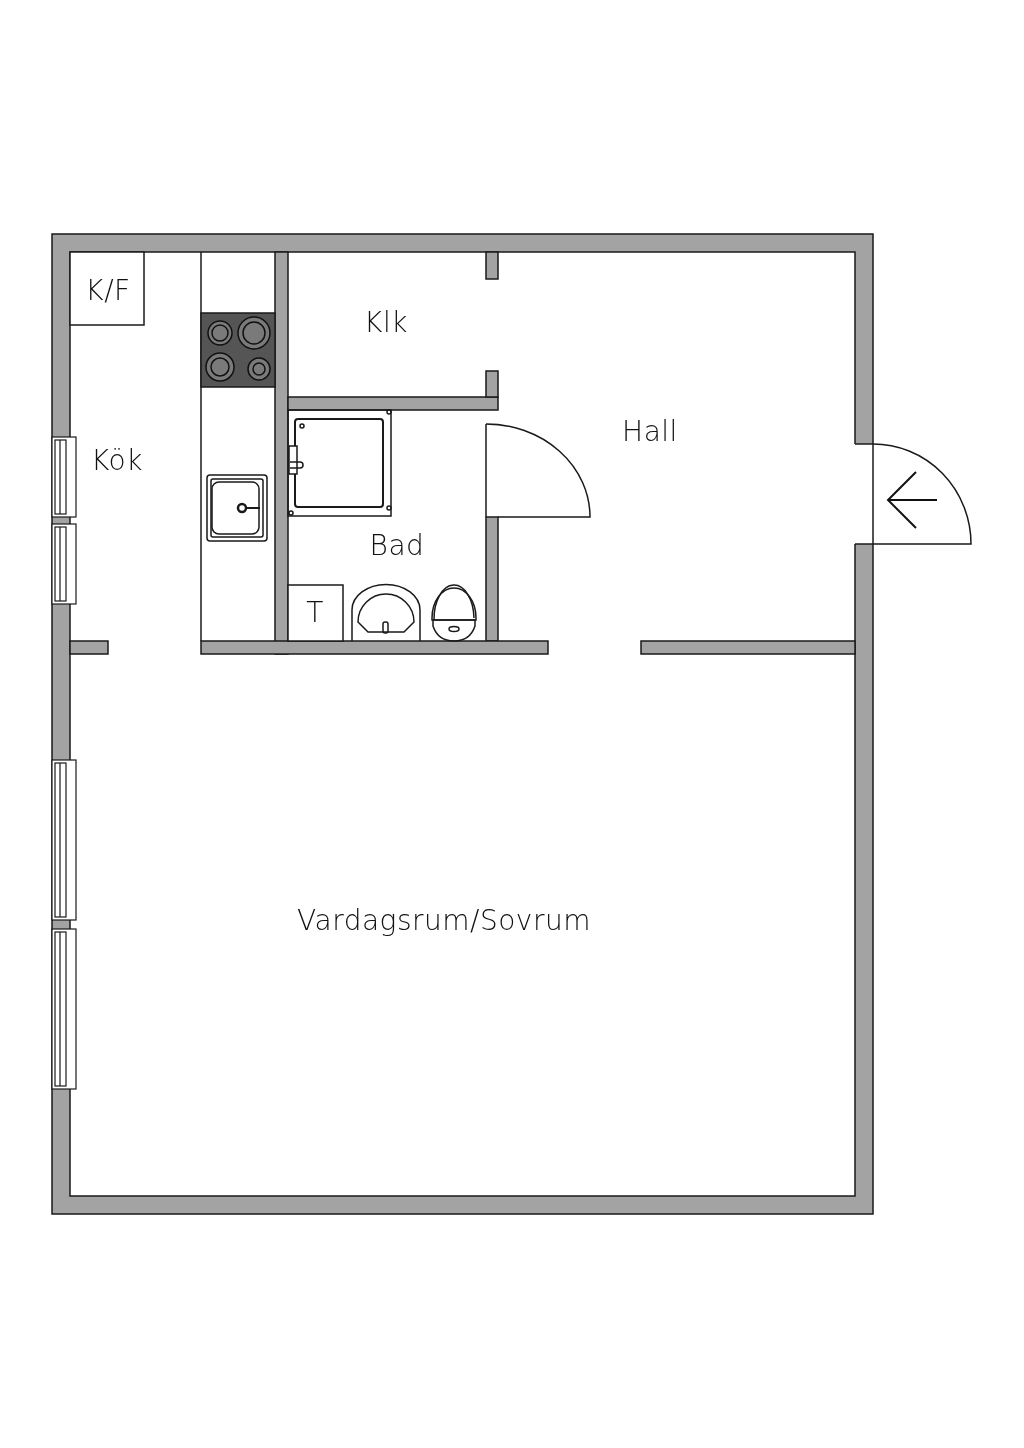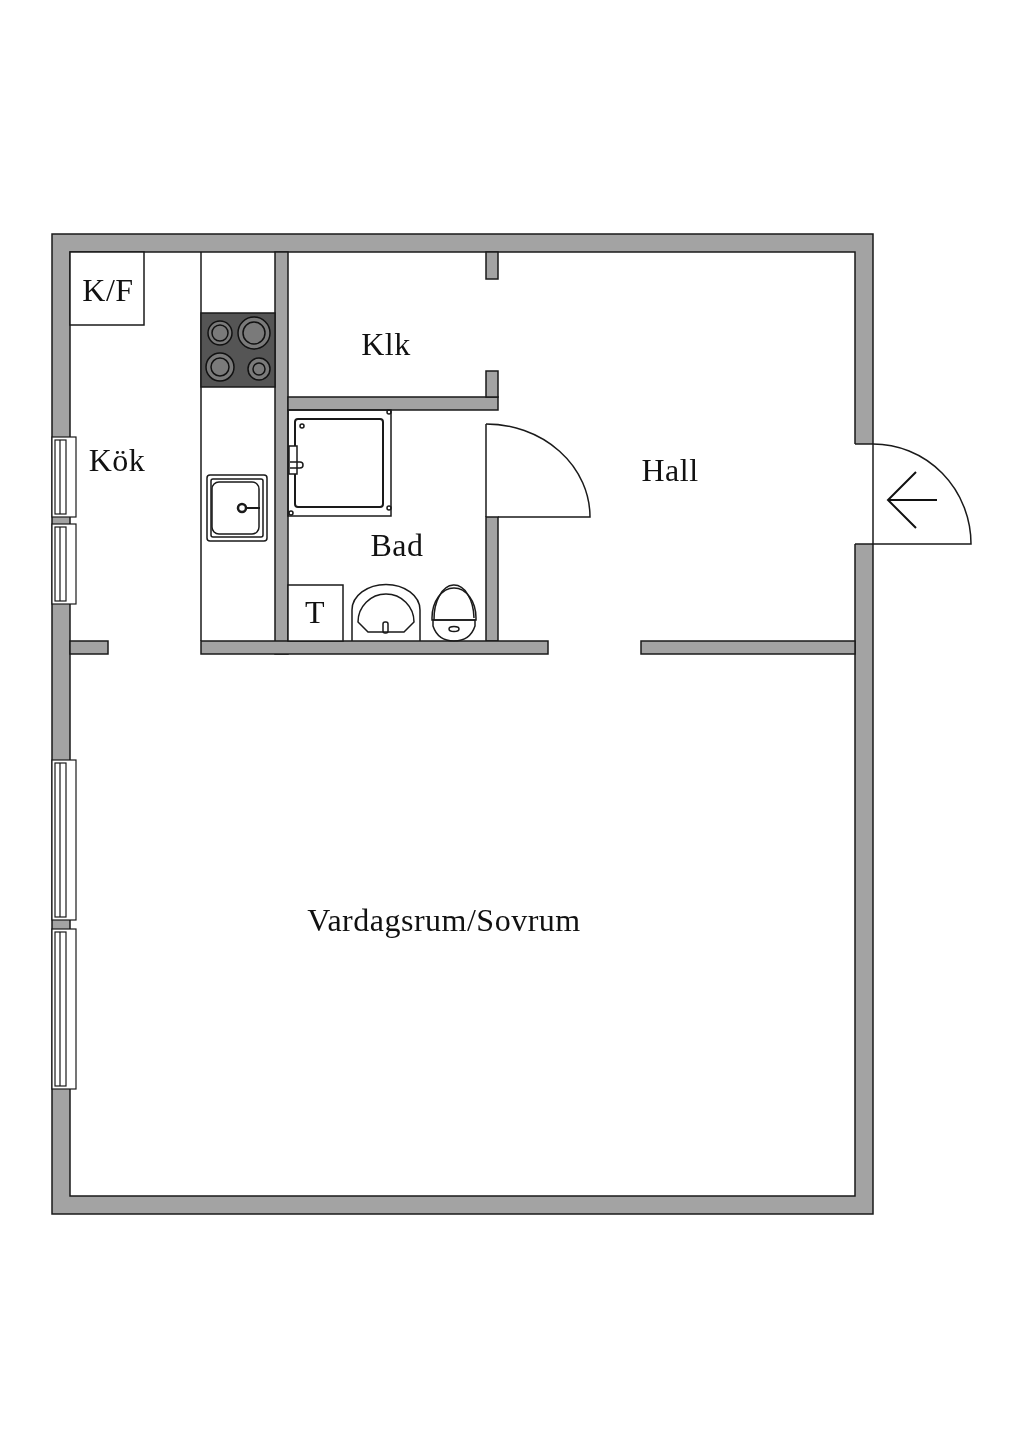--- a/index.html
+++ b/index.html
@@ -1,19 +1,19 @@
 <!DOCTYPE html>
 <html><head>
   <meta charset="utf-8">
   <style>
     html, body { margin: 0; padding: 0; background: #ffffff; }
     body { width: 1024px; height: 1448px; position: relative; overflow: hidden; font-family: "DejaVu Sans", sans-serif; }
     #plan { position: absolute; left: 0; top: 0; }
     .label { position: absolute; color: #111; font-family: "DejaVu Sans", sans-serif; font-weight: 300; white-space: nowrap; transform: translate(-50%, -50%); }
-    .lbl-lg { font-size: 32px; letter-spacing: 0.5px; font-family: Liberation Serif, serif; }
+    .lbl-lg { font-size: 28px; letter-spacing: 0.5px; }
   </style>
 </head>
 <body>
 
 <svg id="plan" width="1024" height="1448" viewBox="0 0 1024 1448" xmlns="http://www.w3.org/2000/svg">
   <g fill="#a3a3a3" stroke="#1a1a1a" stroke-width="1.5">
 
     <path fill-rule="evenodd" d="M52,234 H873 V1214 H52 Z M70,252 V1196 H855 V654 H855 V544 H855 V444 H855 V252 Z"></path>
   </g>
 
@@ -124,17 +124,17 @@
     <path d="M873,444 A98,100 0 0 1 971,544 H873"></path>
   </g>
   <g fill="none" stroke="#111" stroke-width="2">
     <line x1="888" y1="500" x2="937" y2="500"></line>
     <polyline points="916,472 888,500 916,528"></polyline>
   </g>
 </svg>
 
 <div class="label lbl-lg" style="left:108px; top:290px;">K/F</div>
 <div class="label lbl-lg" style="left:117px; top:460px;">Kök</div>
-<div class="label lbl-lg" style="left:386px; top:344px;">Klk</div>
+<div class="label lbl-lg" style="left:386px; top:322px;">Klk</div>
 <div class="label lbl-lg" style="left:397px; top:545px;">Bad</div>
-<div class="label lbl-lg" style="left:670px; top:431px;margin-top:39px;">Hall</div>
+<div class="label lbl-lg" style="left:650px; top:431px;">Hall</div>
 <div class="label lbl-lg" style="left:315px; top:612px;">T</div>
 <div class="label lbl-lg" style="left:444px; top:920px;">Vardagsrum/Sovrum</div>
 
 </body></html>

